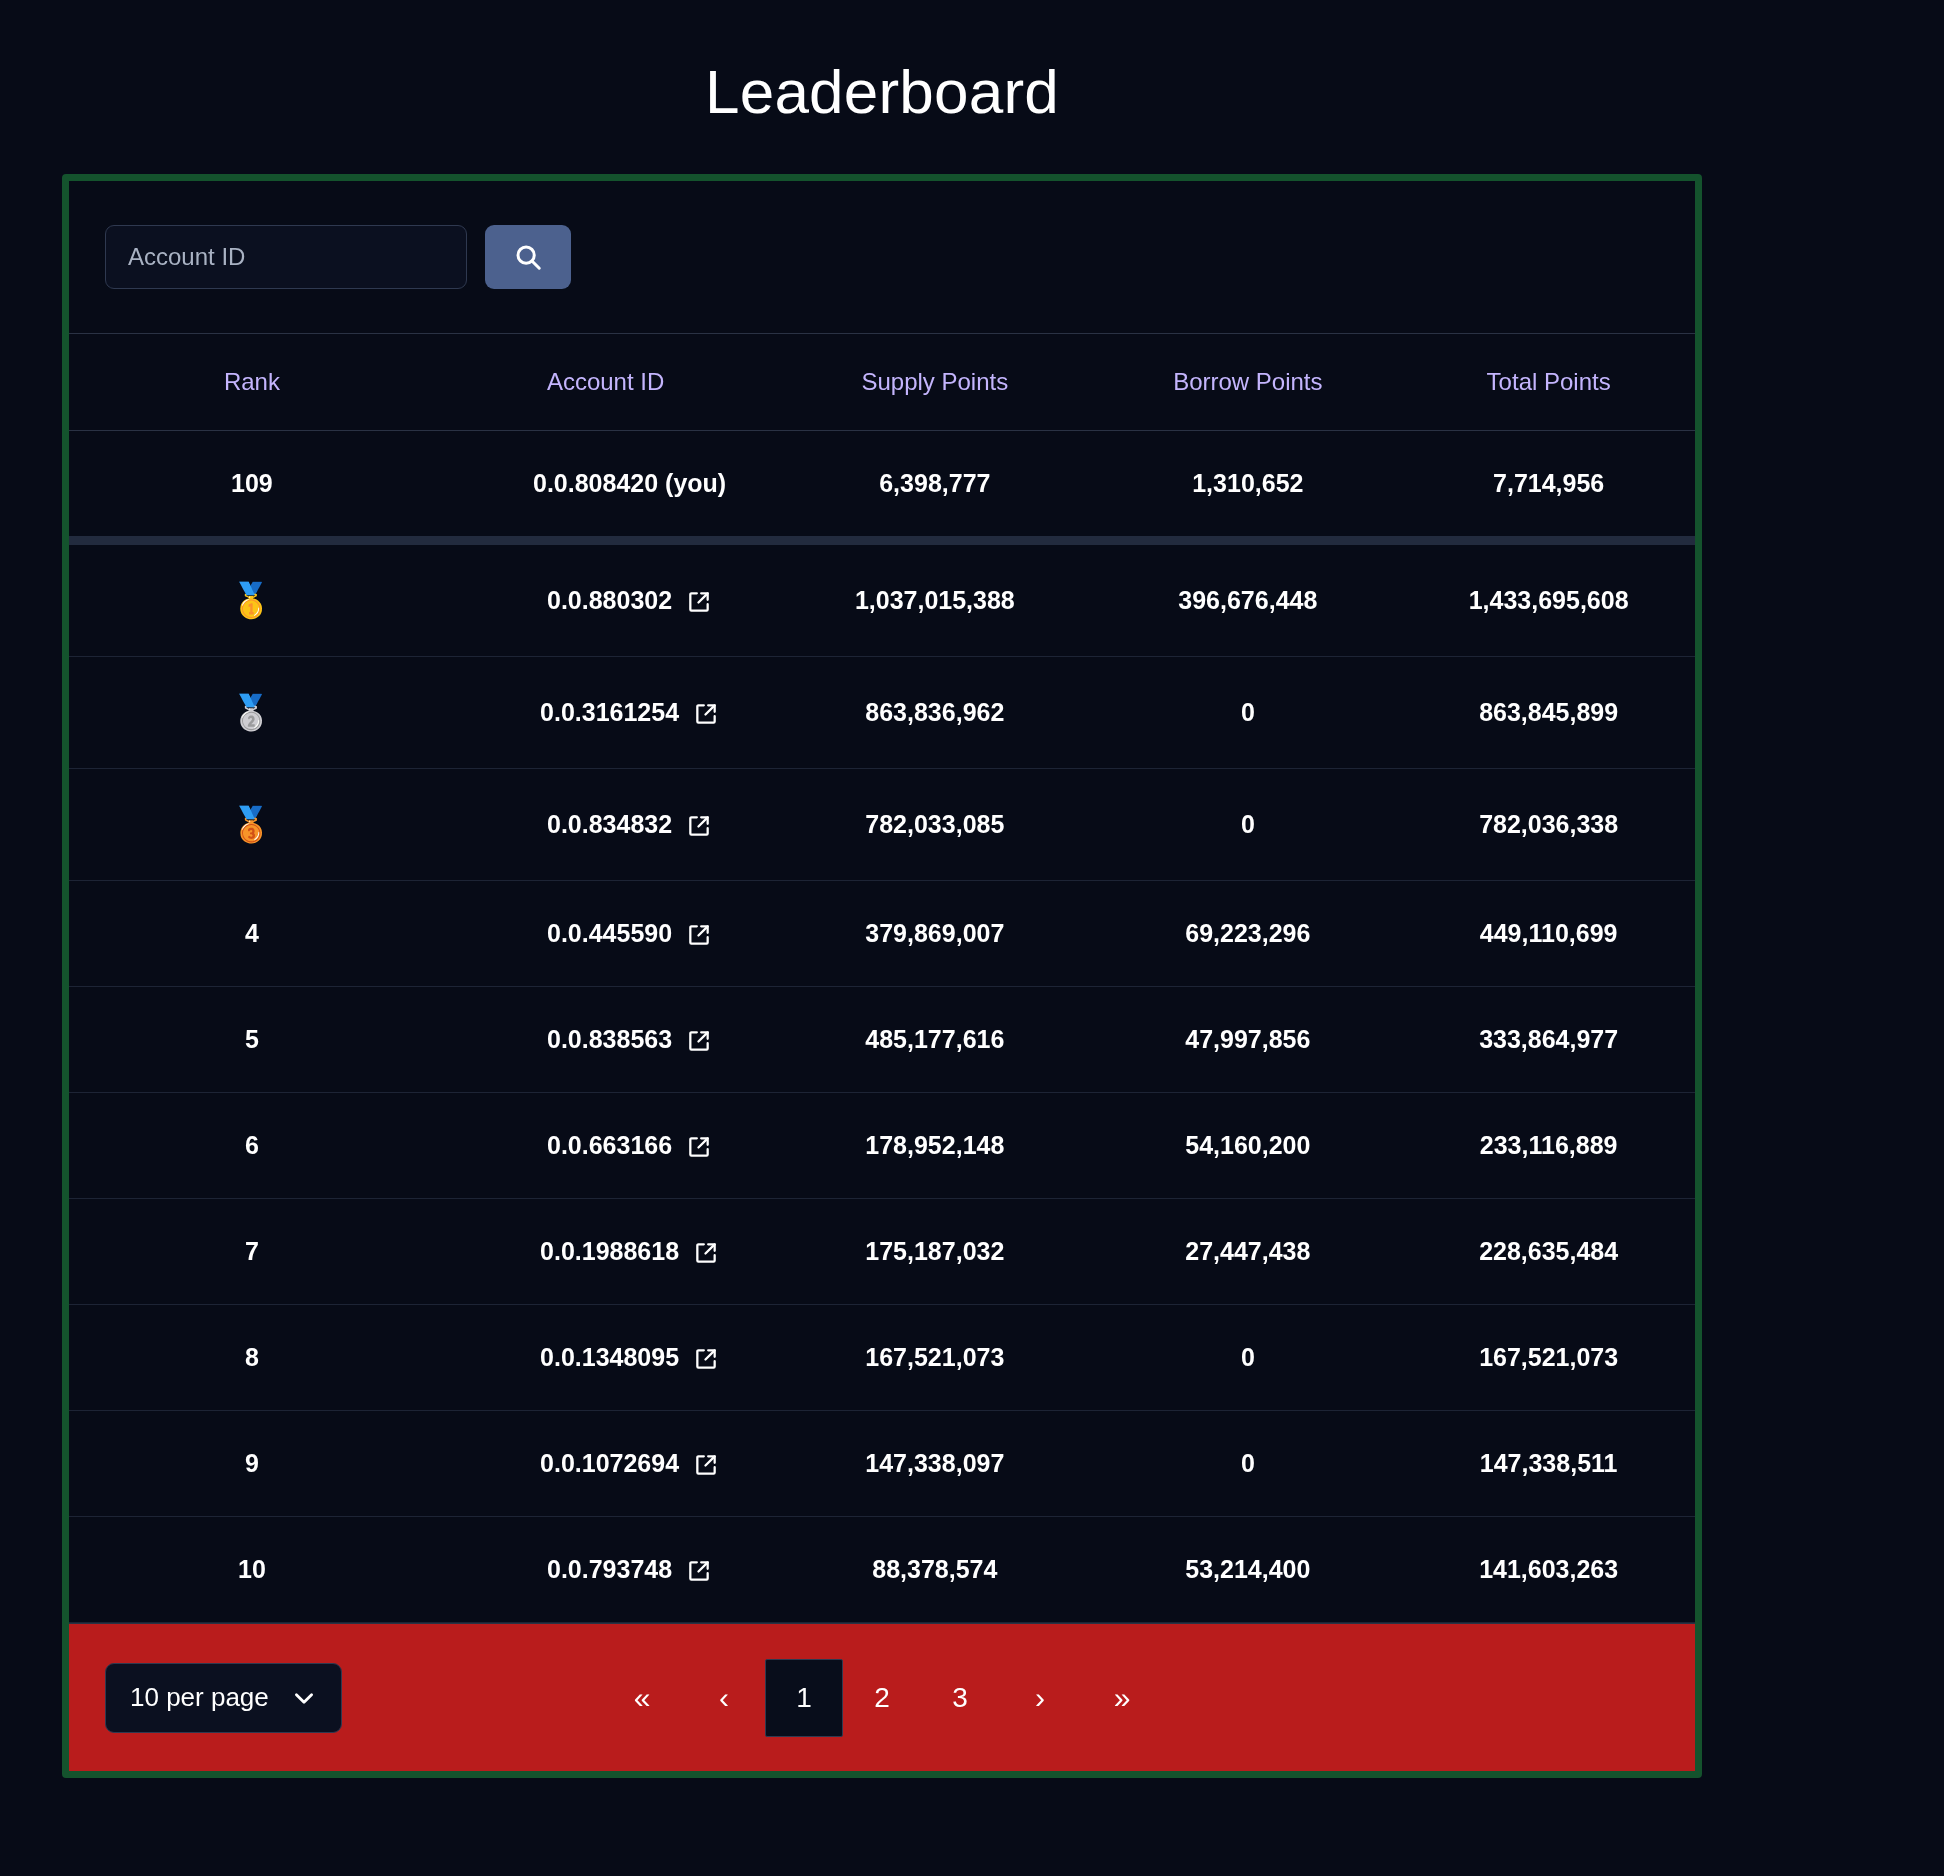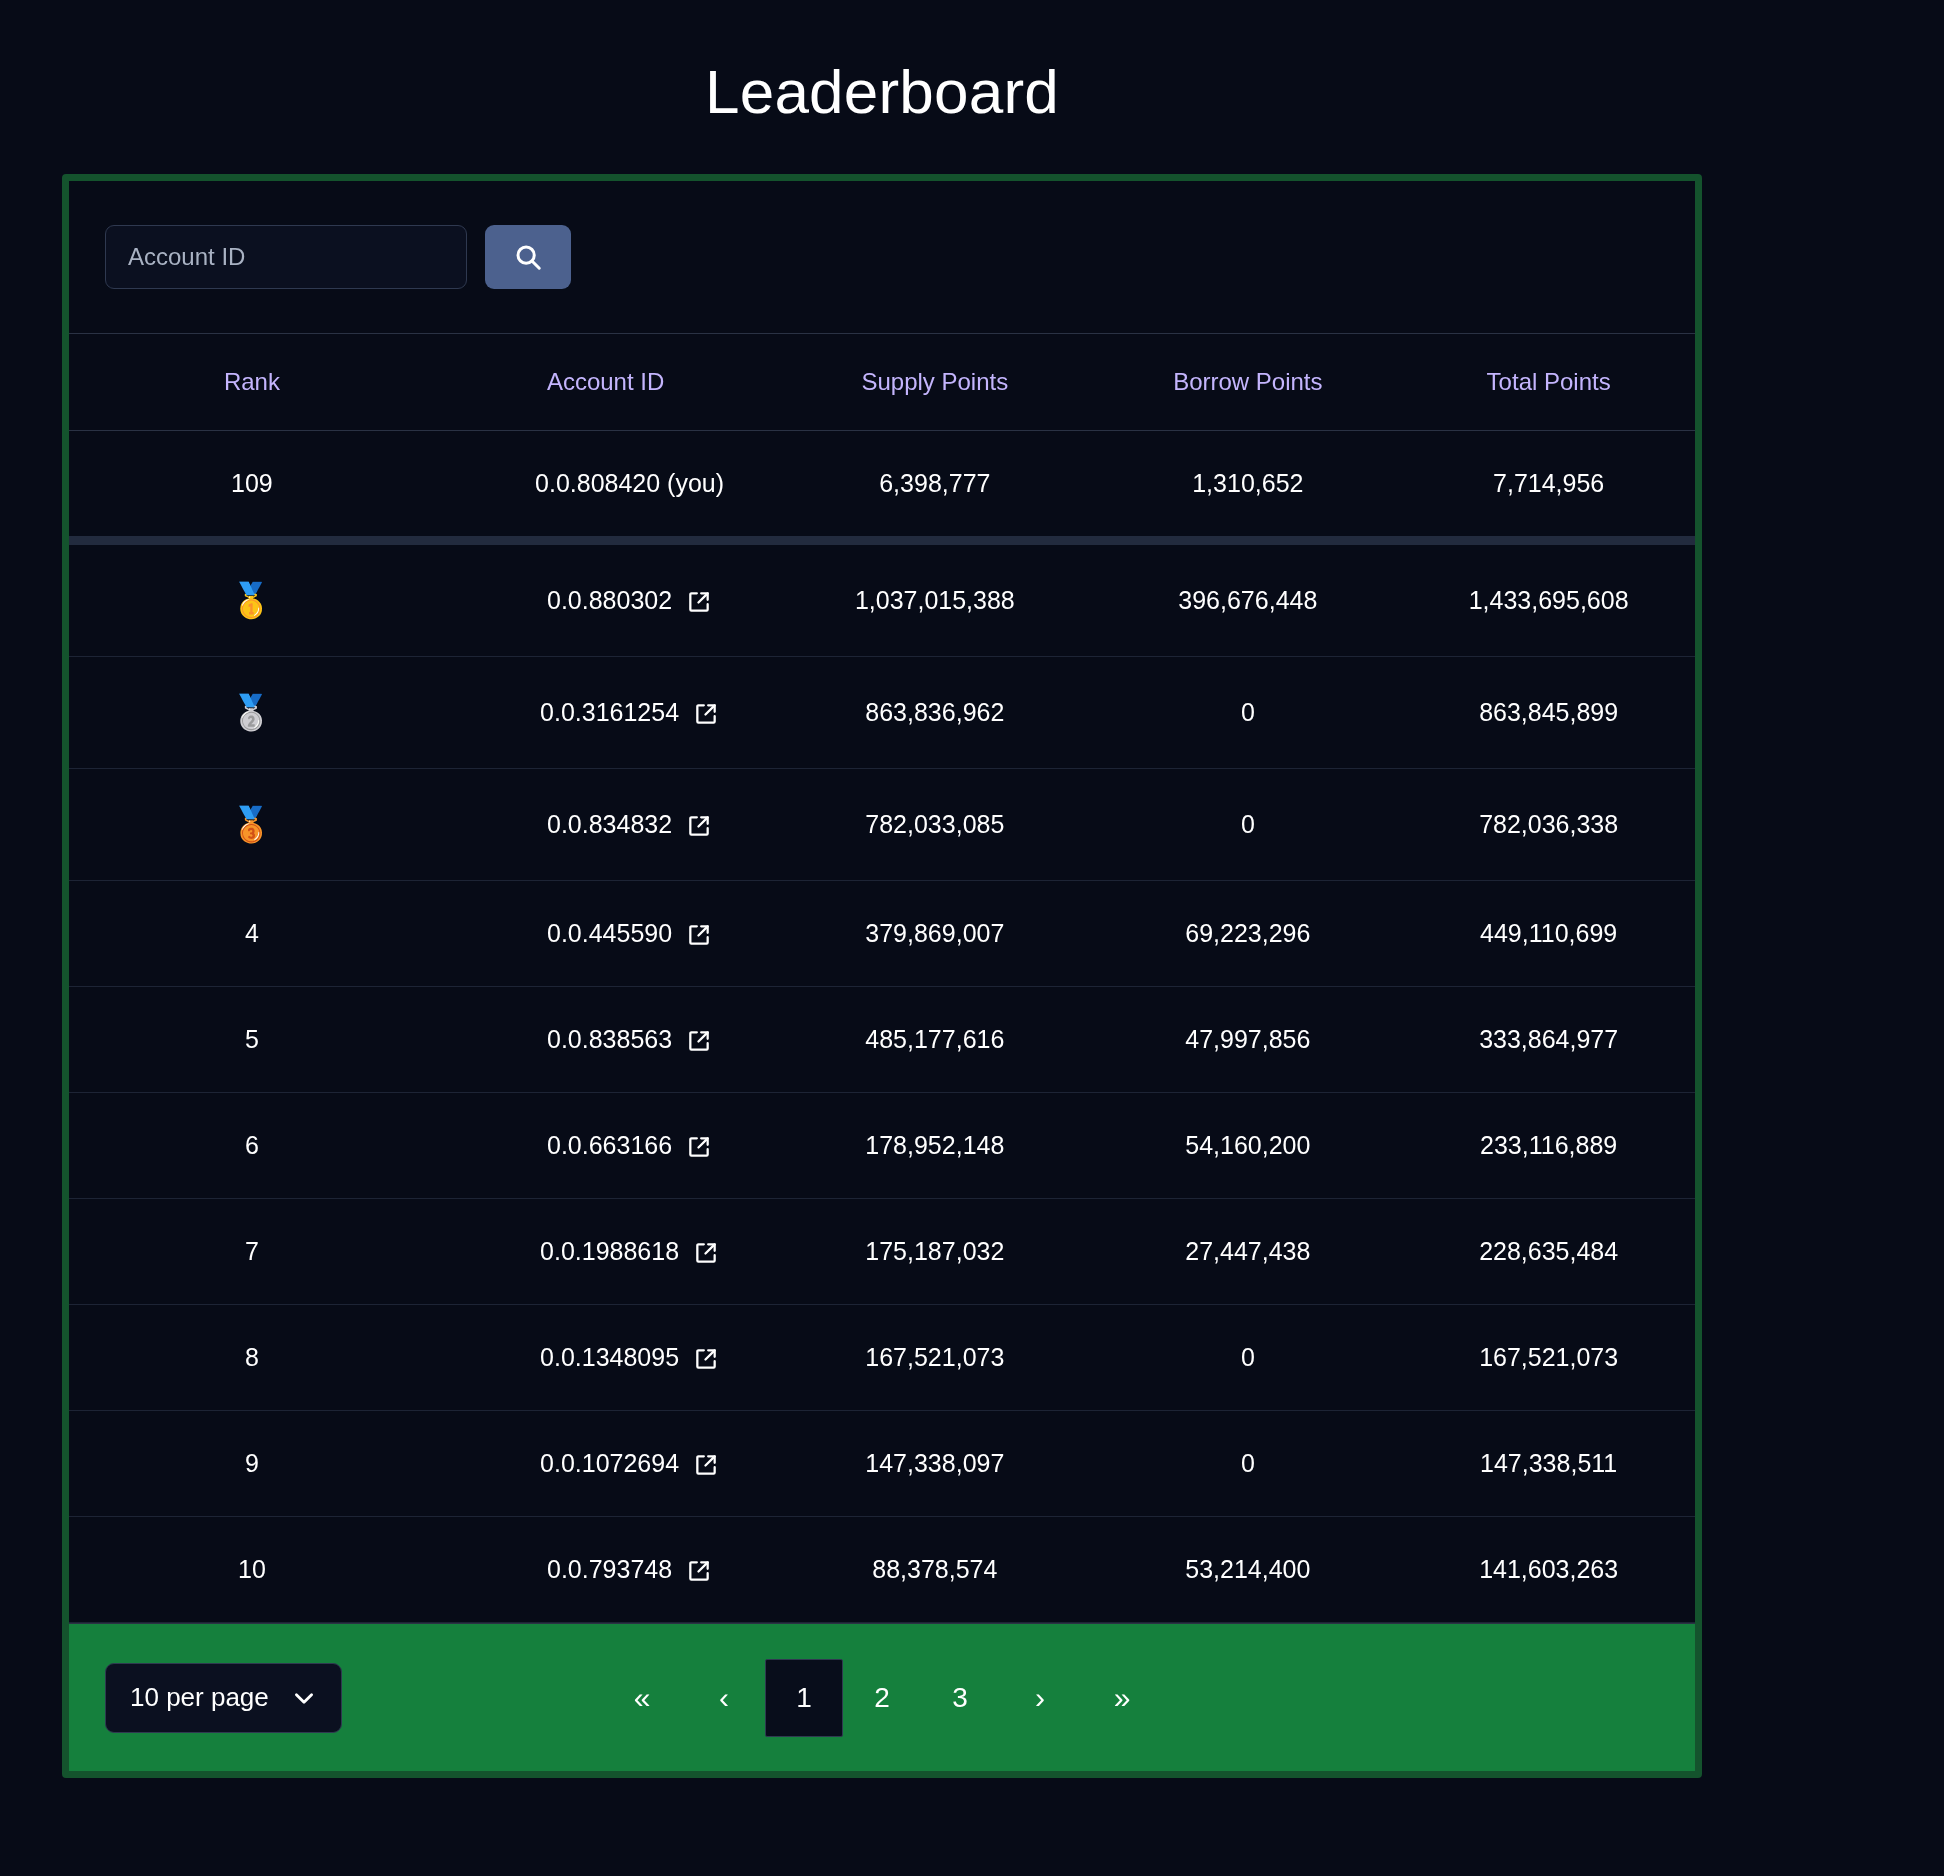--- a/index.html
+++ b/index.html
@@ -92,21 +92,21 @@
     font-size: 24px;
     font-weight: 400;
     text-align: center;
     padding: 34px 8px 34px 8px;
     border-bottom: 1px solid #2a3244;
   }
 
   tbody td {
     color: #ffffff;
     font-size: 25px;
-    font-weight: 400;
+    font-weight: 700;
     text-align: center;
     padding: 38px 8px 38px 8px;
     border-bottom: 1px solid #1d2troublesome;
     border-bottom: 1px solid #1d2435;
     white-space: nowrap;
   }
 
   tr.you-row td {
     border-bottom: none;
   }
@@ -130,21 +130,21 @@
   }
   .ext-link-icon {
     display: inline-flex;
     align-items: center;
     cursor: pointer;
   }
   .ext-link-icon svg { display: block; }
 
   
   .card-footer {
-    background: #15803d;
+    background: #b91c1c;
     border-top: 1px solid #2a3244;
     display: flex;
     align-items: center;
     padding: 36px 36px;
     position: relative;
     min-height: 148px;
   }
   .per-page-select {
     background: #0b1020;
     border: 1px solid #2f3950;

